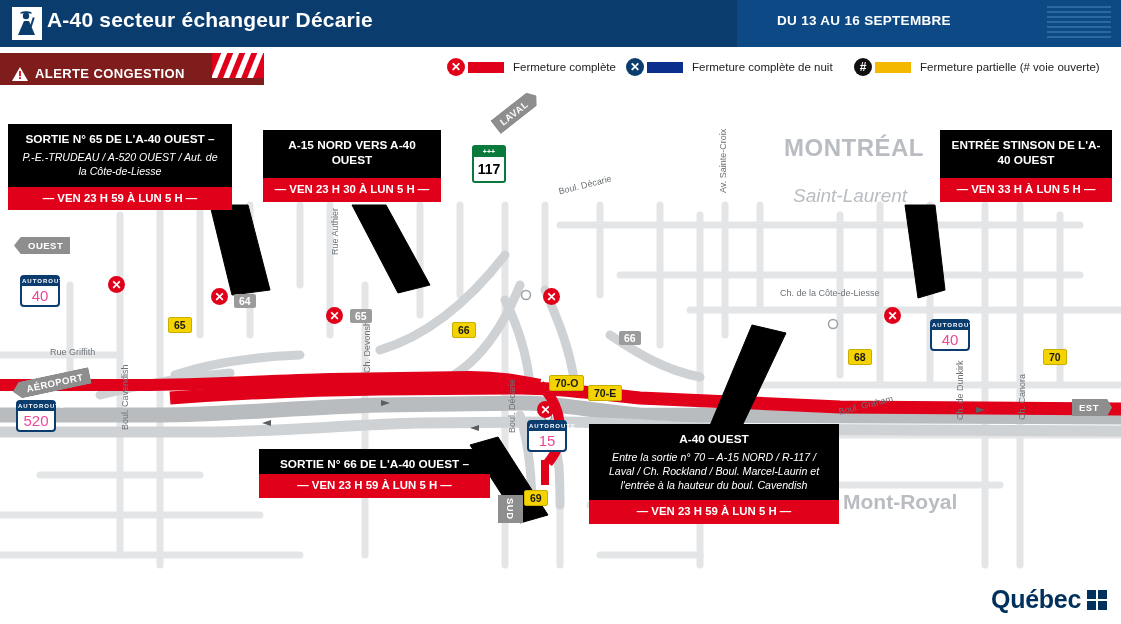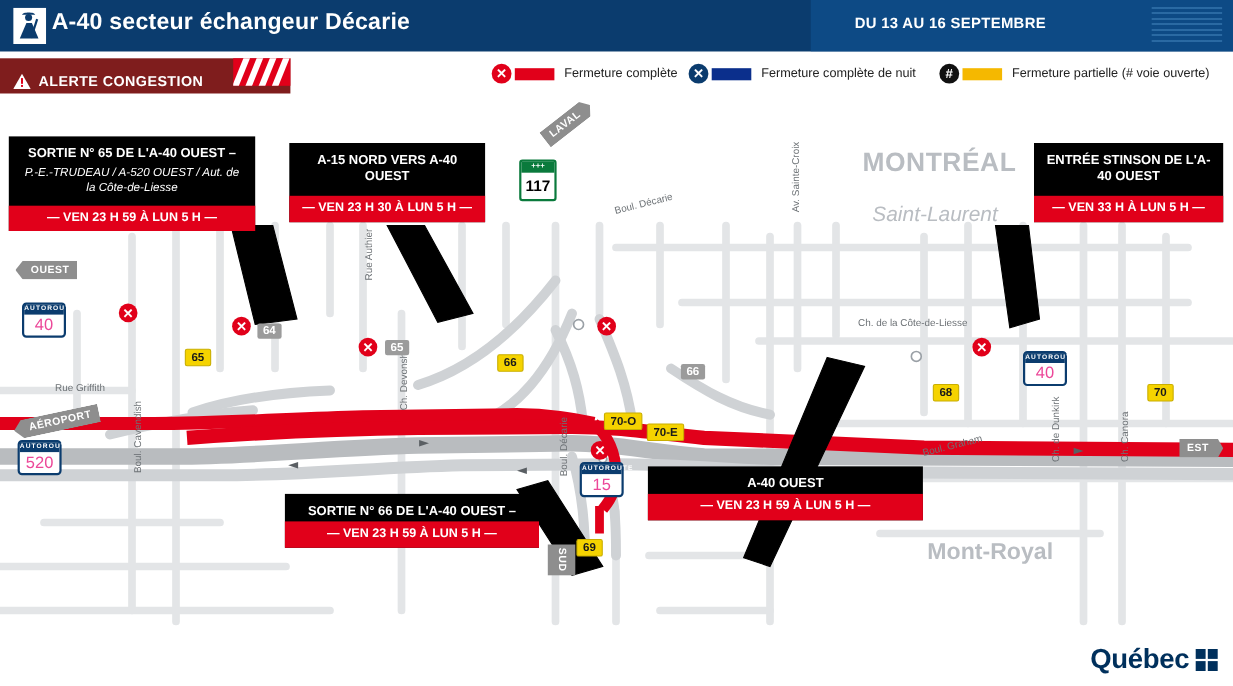--- a/index.html
+++ b/index.html
@@ -332,20 +332,21 @@
       <div class="cred">— VEN 33 H À LUN 5 H —</div>
     </div>
 
     <div class="callout" style="left:259px;top:364px;width:231px;">
       <div class="ctitle">SORTIE N° 66 DE L'A-40 OUEST –</div>
       <div class="cred">— VEN 23 H 59 À LUN 5 H —</div>
     </div>
 
     <div class="callout" style="left:589px;top:339px;width:250px;">
       <div class="ctitle">A-40 OUEST</div>
+      <div class="csub">Entre la sortie n° 70 – A-15 NORD / R-117 / Laval / Ch. Rockland / Boul. Marcel-Laurin et l'entrée à la hauteur du boul. Cavendish</div>
       <div class="cred">— VEN 23 H 59 À LUN 5 H —</div>
     </div>
   </div>
 
   <div class="qc-logo">
     <div class="word">Québec</div>
     <div class="qc-flag">
       <div></div>
         <div></div>
         <div></div>

